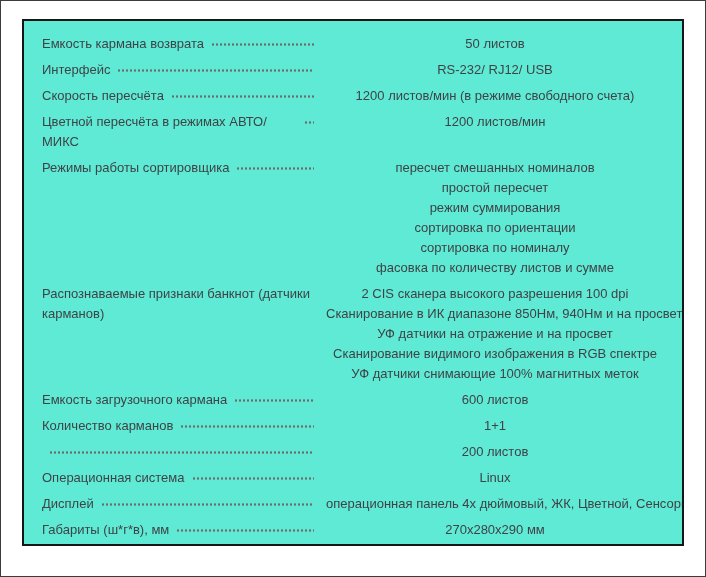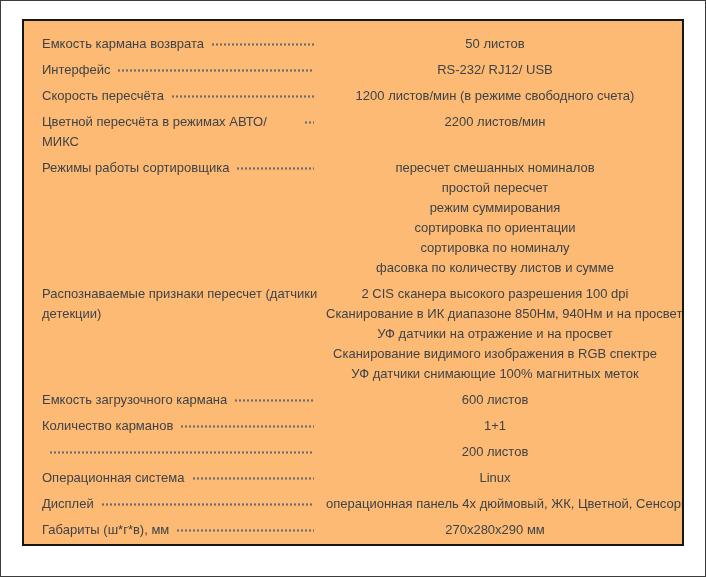--- a/index.html
+++ b/index.html
@@ -14,21 +14,21 @@
     left: 0; top: 0;
     width: 706px; height: 577px;
     border: 1px solid #3c3c3c;
     background: #ffffff;
   }
   .spec-box {
     position: absolute;
     left: 21px; top: 18px;
     width: 662px; height: 527px;
     border: 2px solid #161616;
-    background: #fdba74;
+    background: #5eead4;
     padding: 13px 18px 26px 18px;
     overflow: hidden;
   }
   .spec-row {
     display: flex;
     align-items: flex-start;
     margin-bottom: 6px;
     color: #3f4347;
     font-size: 13px;
     line-height: 20px;
@@ -96,42 +96,42 @@
           <div class="value-line">1200 листов/мин (в режиме свободного счета)</div>
         </div>
   </div>
 
   <div class="spec-row">
     <div class="label-col">
       <span class="row-label">Цветной пересчёта в режимах АВТО/МИКС</span>
       <span class="dotted-leader"></span>
     </div>
     <div class="row-values">
-          <div class="value-line">2200 листов/мин</div>
+          <div class="value-line">1200 листов/мин</div>
         </div>
   </div>
 
   <div class="spec-row">
     <div class="label-col">
       <span class="row-label">Режимы работы сортировщика</span>
       <span class="dotted-leader"></span>
     </div>
     <div class="row-values">
           <div class="value-line">пересчет смешанных номиналов</div>
           <div class="value-line">простой пересчет</div>
           <div class="value-line">режим суммирования</div>
           <div class="value-line">сортировка по ориентации</div>
           <div class="value-line">сортировка по номиналу</div>
           <div class="value-line">фасовка по количеству листов и сумме</div>
         </div>
   </div>
 
   <div class="spec-row">
     <div class="label-col">
-      <span class="row-label">Распознаваемые признаки пересчет (датчики детекции)</span>
+      <span class="row-label">Распознаваемые признаки банкнот (датчики карманов)</span>
 
     </div>
     <div class="row-values">
           <div class="value-line">2 CIS сканера высокого разрешения 100 dpi</div>
           <div class="value-line">Сканирование в ИК диапазоне 850Нм, 940Нм и на просвет</div>
           <div class="value-line">УФ датчики на отражение и на просвет</div>
           <div class="value-line">Сканирование видимого изображения в RGB спектре</div>
           <div class="value-line">УФ датчики снимающие 100% магнитных меток</div>
         </div>
   </div>

